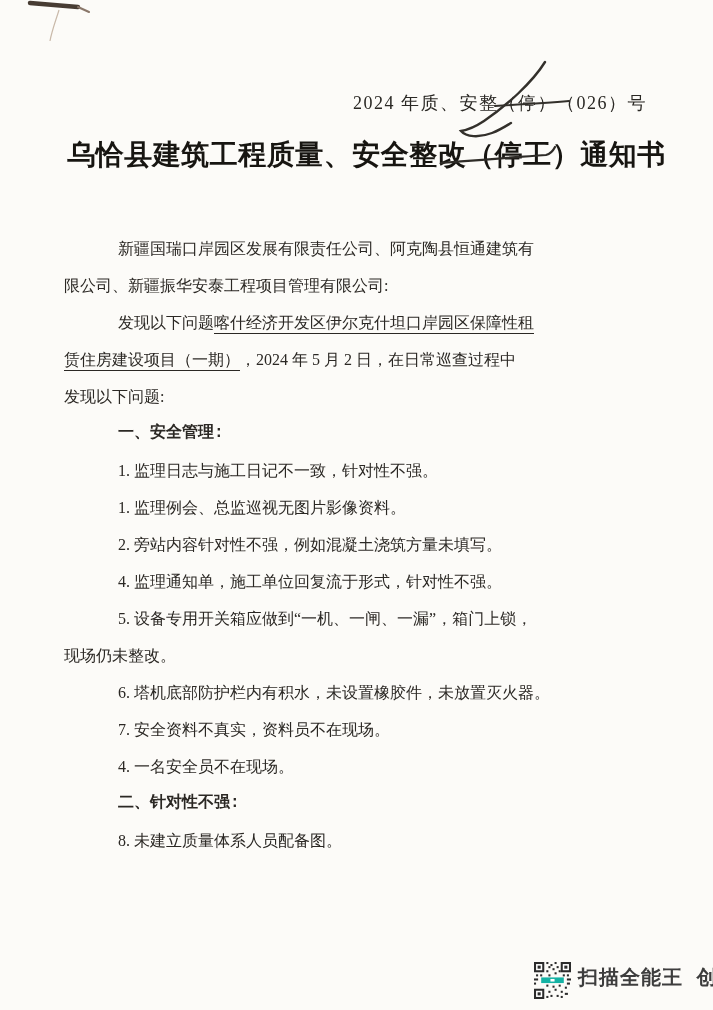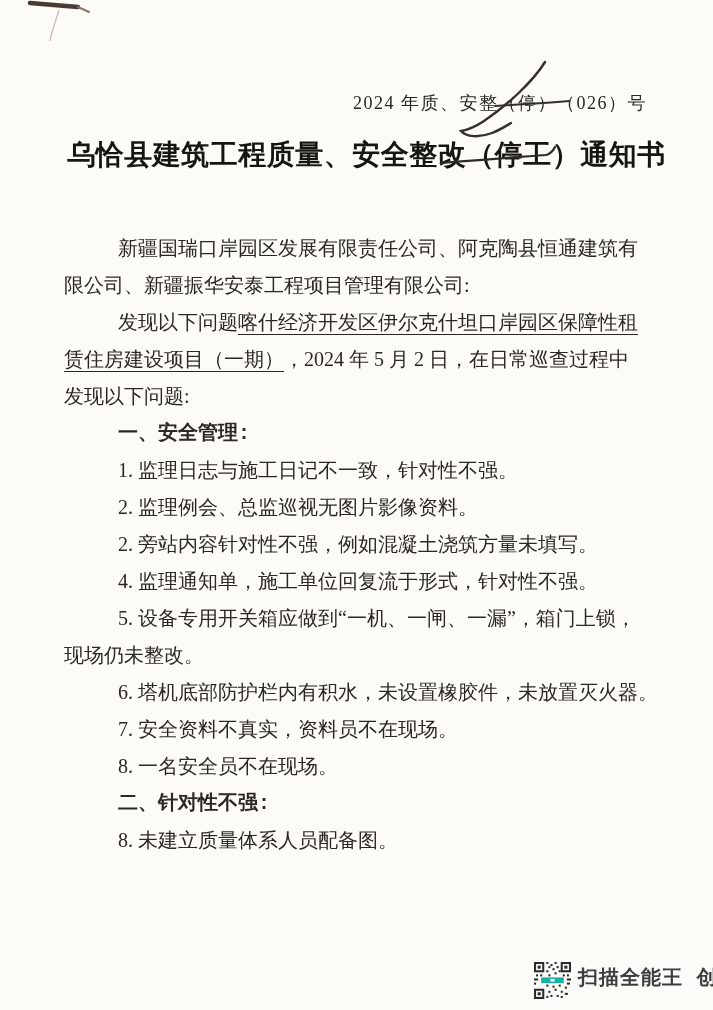--- a/index.html
+++ b/index.html
@@ -31,21 +31,21 @@
     font-size:28px;
     font-weight:bold;
     letter-spacing:0.5px;
     white-space:nowrap;
     color:#171511;
   }
   
   #doc-body{
     position:absolute;
     top:230px;left:64px;width:606px;
-    font-size:20px;
+    font-size:16px;
     color:#2b2824;
   }
   .line{
     height:37px;
     line-height:37px;
     white-space:nowrap;
   }
   .indent{padding-left:54px;}
   .bold{font-weight:bold;font-family:Liberation Mono, monospace;}
   .u{
@@ -90,28 +90,28 @@
   <div id="doc-body">
     <div class="line indent">新疆国瑞口岸园区发展有限责任公司、阿克陶县恒通建筑有</div>
     <div class="line">限公司、新疆振华安泰工程项目管理有限公司:</div>
 
     <div class="line indent"><span>发现以下问题</span><span class="u">喀什经济开发区伊尔克什坦口岸园区保障性租</span></div>
     <div class="line"><span class="u">赁住房建设项目（一期）</span><span>，2024 年 5 月 2 日，在日常巡查过程中</span></div>
     <div class="line">发现以下问题:</div>
 
     <div class="line indent bold">一、安全管理:</div>
     <div class="line indent">1. 监理日志与施工日记不一致，针对性不强。</div>
-    <div class="line indent">2. 监理例会、总监巡视无图片影像资料。</div>
+    <div class="line indent">1. 监理例会、总监巡视无图片影像资料。</div>
     <div class="line indent">2. 旁站内容针对性不强，例如混凝土浇筑方量未填写。</div>
     <div class="line indent">4. 监理通知单，施工单位回复流于形式，针对性不强。</div>
     <div class="line indent">5. 设备专用开关箱应做到“一机、一闸、一漏”，箱门上锁，</div>
     <div class="line">现场仍未整改。</div>
     <div class="line indent">6. 塔机底部防护栏内有积水，未设置橡胶件，未放置灭火器。</div>
     <div class="line indent">7. 安全资料不真实，资料员不在现场。</div>
-    <div class="line indent">8. 一名安全员不在现场。</div>
+    <div class="line indent">4. 一名安全员不在现场。</div>
     <div class="line indent bold">二、针对性不强:</div>
     <div class="line indent">8. 未建立质量体系人员配备图。</div>
   </div>
 
   <svg id="qr-code" viewBox="0 0 36 36" xmlns="http://www.w3.org/2000/svg">
     <rect x="0" y="0" width="36" height="36" fill="#fcfbf8"></rect>
     <g fill="#2b2b2b">
 
       <rect x="0" y="0" width="10" height="10"></rect>
         <rect x="2" y="2" width="6" height="6" fill="#ffffff"></rect>

